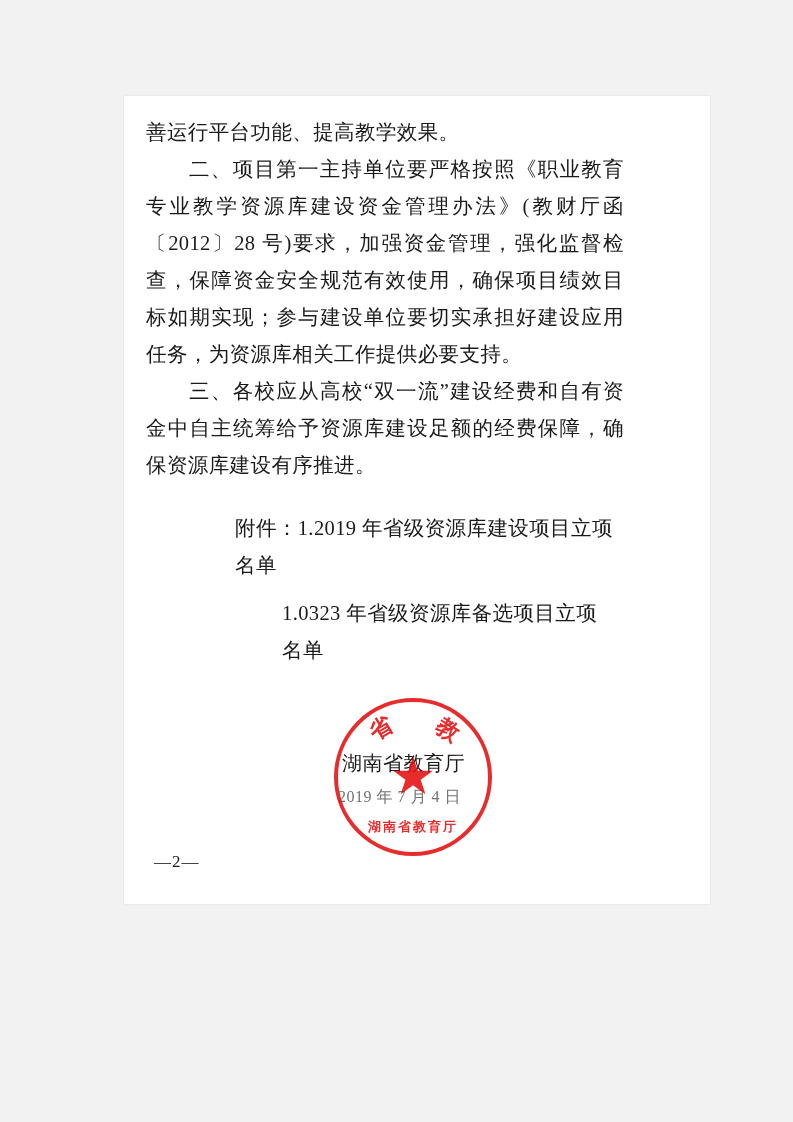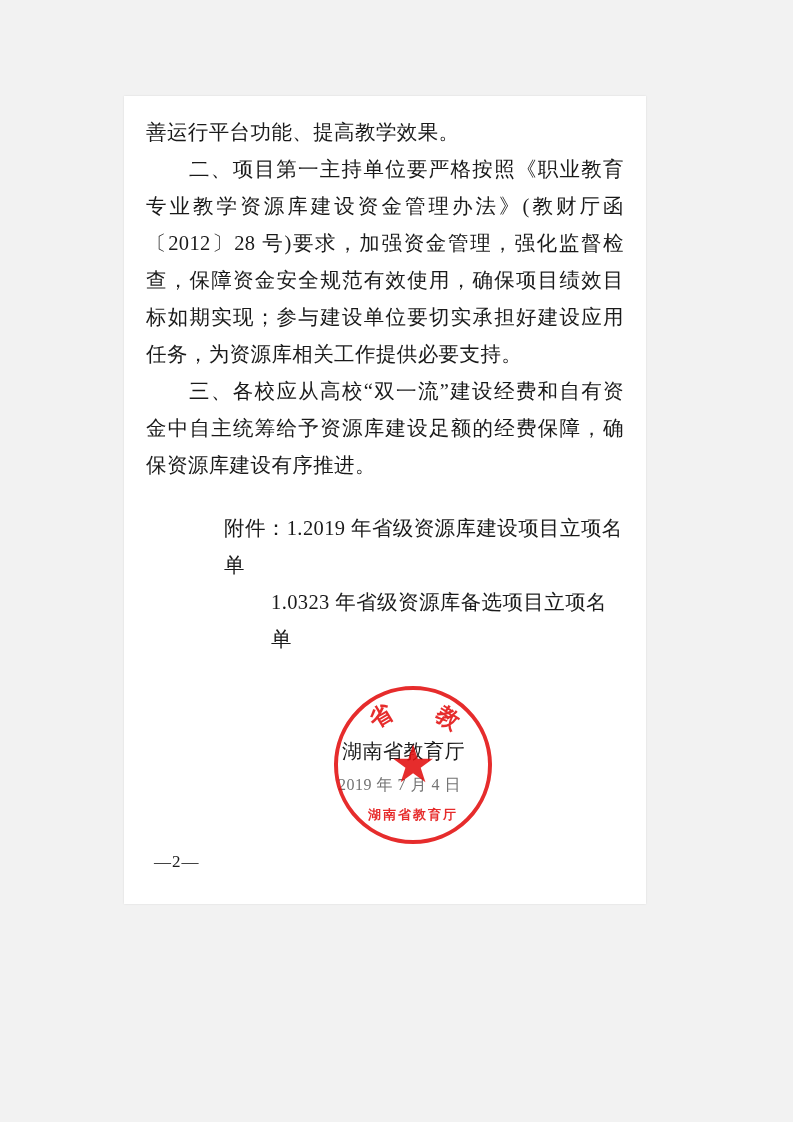--- a/index.html
+++ b/index.html
@@ -10,21 +10,21 @@
   body {
     width: 793px;
     height: 1122px;
     position: relative;
     font-family: "Liberation Serif", "DejaVu Serif", serif;
   }
   .page {
     position: absolute;
     left: 124px;
     top: 96px;
-    width: 522px;
+    width: 586px;
     height: 808px;
     background: #ffffff;
     box-shadow: 0 0 2px rgba(0,0,0,0.10);
   }
   .doc-body {
     position: absolute;
     left: 22px;
     top: 18px;
     width: 478px;
   }
@@ -41,21 +41,21 @@
     text-indent: 2.1em;
   }
   .attach-block {
     margin-top: 26px;
   }
   .attach-line {
     font-size: 20.5px;
     line-height: 37px;
     color: #1a1a1a;
     letter-spacing: 0.4px;
-    margin: 0;
+    margin: 11px;
     padding-left: 78px;
   }
   .attach-line.second {
     padding-left: 125px;
   }
   .sig-area {
     position: relative;
     height: 170px;
     margin-top: 10px;
   }

